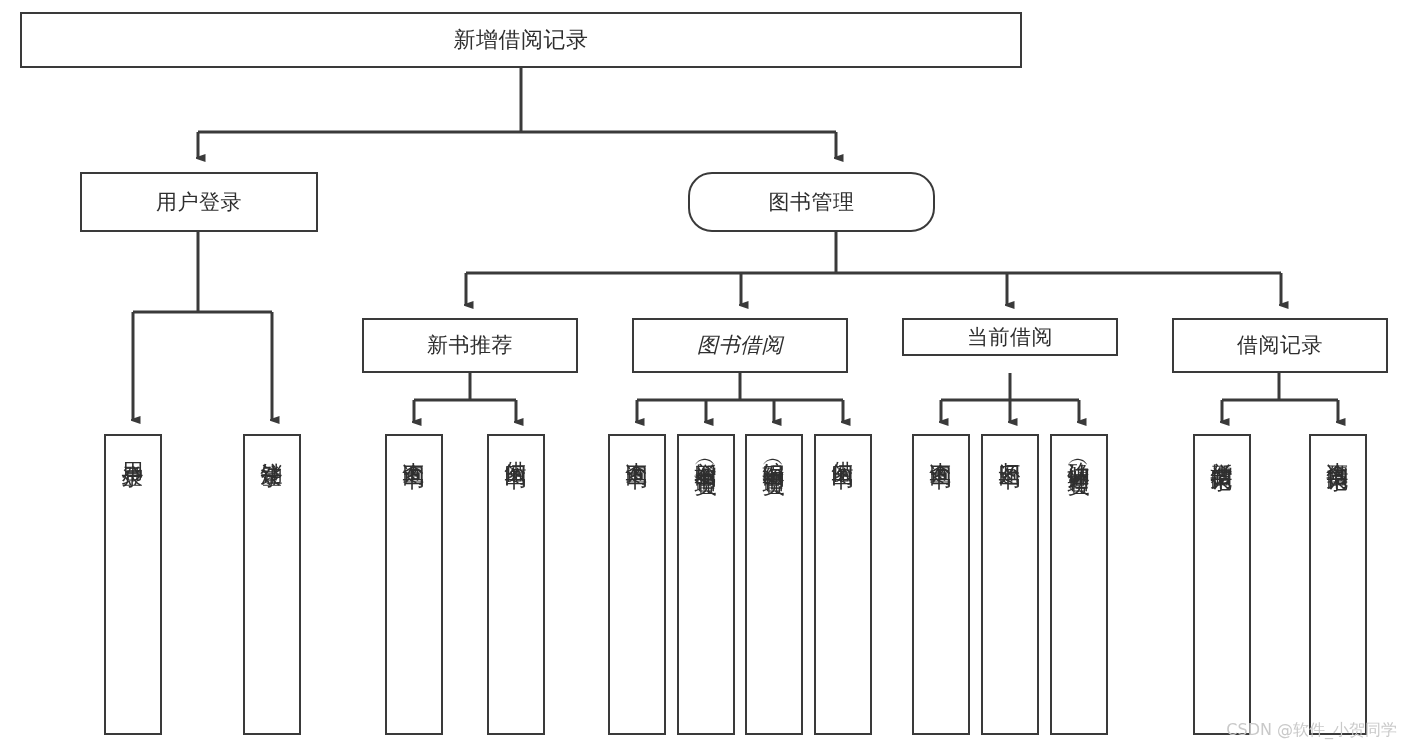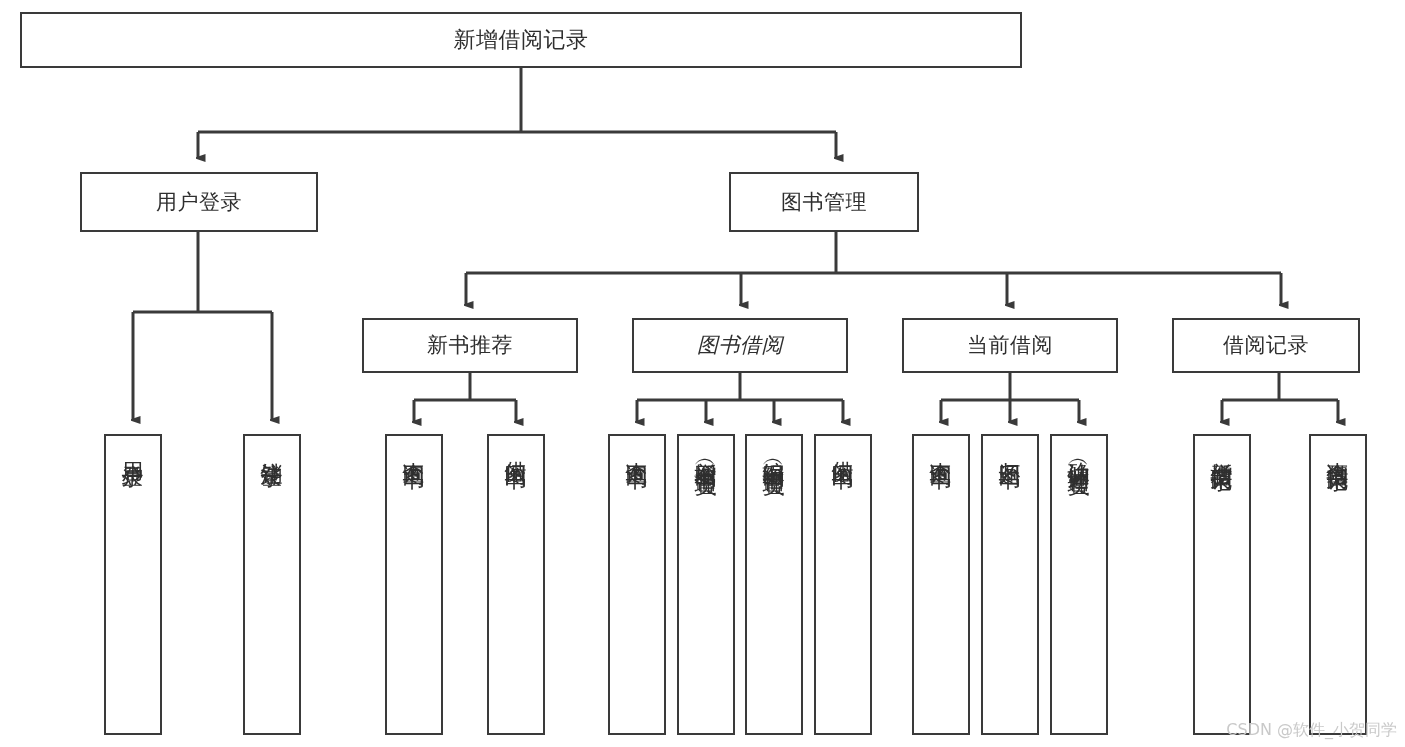--- a/index.html
+++ b/index.html
@@ -128,34 +128,34 @@
     </g>
   </svg>
 
   <div class="node horiz root" style="left:20px; top:12px; width:1002px; height:56px;">
     <span class="label">新增借阅记录</span>
   </div>
 
   <div class="node horiz" style="left:80px; top:172px; width:238px; height:60px;">
     <span class="label">用户登录</span>
   </div>
-  <div class="node horiz" style="left:729px; top:172px; width:190px; height:60px;">
+  <div class="node horiz" style="left:688px; top:172px; width:247px; height:60px;border-radius:24px;">
     <span class="label">图书管理</span>
   </div>
 
   <div class="node horiz" style="left:362px; top:318px; width:216px; height:55px;">
     <span class="label">新书推荐</span>
   </div>
   <div class="node horiz" style="left:632px; top:318px; width:216px; height:55px;font-style:italic;">
     <span class="label">图书借阅</span>
   </div>
-  <div class="node horiz" style="left:902px; top:318px; width:216px; height:55px;">
+  <div class="node horiz" style="left:902px; top:318px; width:216px; height:38px;">
     <span class="label">当前借阅</span>
   </div>
-  <div class="node horiz" style="left:1172px; top:318px; width:188px; height:55px;">
+  <div class="node horiz" style="left:1172px; top:318px; width:216px; height:55px;">
     <span class="label">借阅记录</span>
   </div>
 
   <div class="node vert" style="left:104px; top:434px; width:58px; height:301px;">
     <span class="label">用户登录</span>
   </div>
   <div class="node vert" style="left:243px; top:434px; width:58px; height:301px;">
     <span class="label">注销登录</span>
   </div>
 

